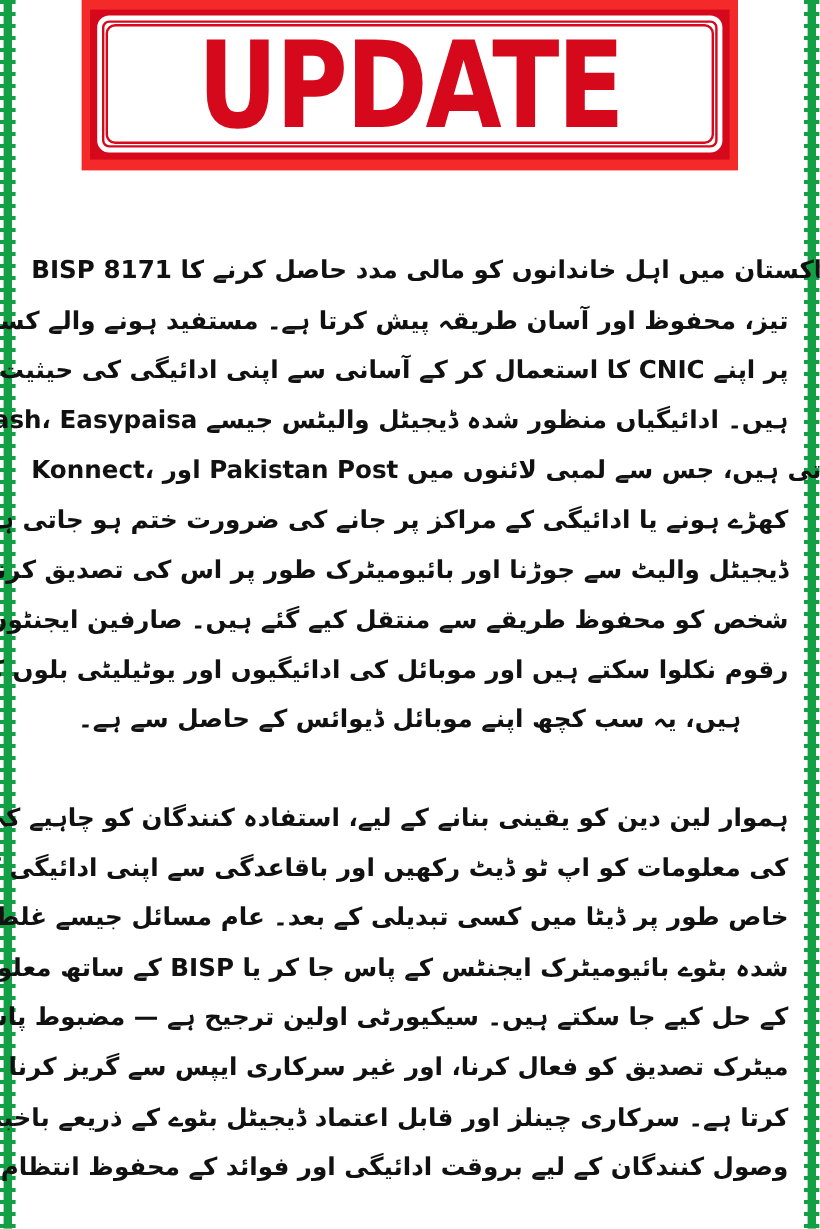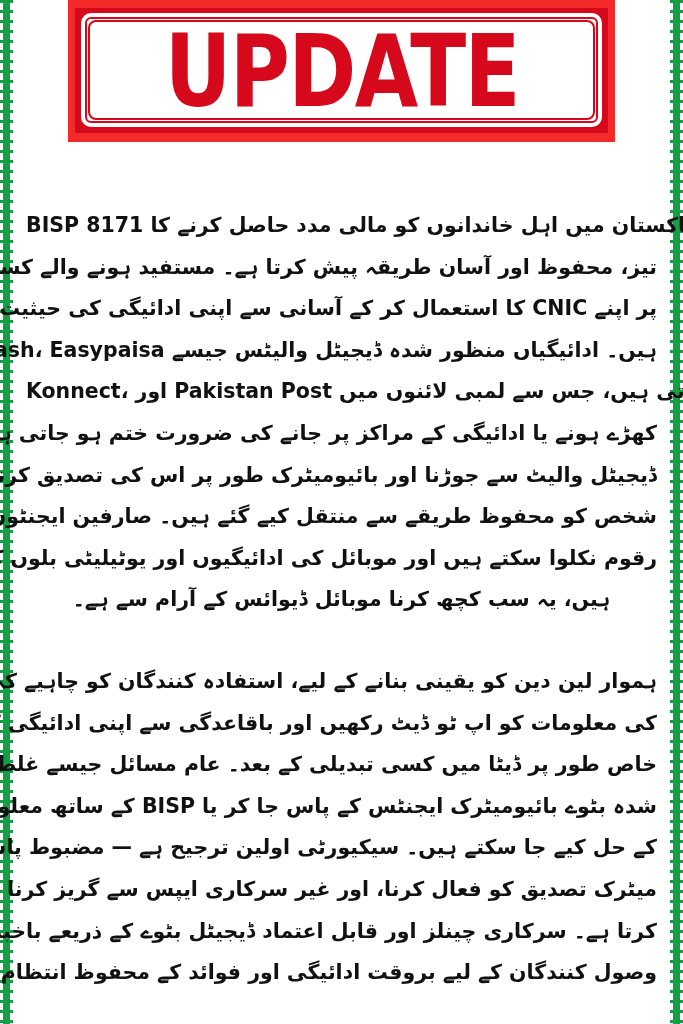--- a/index.html
+++ b/index.html
@@ -151,21 +151,21 @@
   <p class="paragraph">
     <span class="line">BISP 8171 ڈیجیٹل ادائیگی کا نظام پاکستان میں اہل خاندانوں کو مالی مدد حاصل کرنے کا</span>
     <span class="line">تیز، محفوظ اور آسان طریقہ پیش کرتا ہے۔ مستفید ہونے والے کسی بھی وقت سرکاری پورٹل</span>
     <span class="line">پر اپنے CNIC کا استعمال کر کے آسانی سے اپنی ادائیگی کی حیثیت آن لائن چیک کر سکتے</span>
     <span class="line">ہیں۔ ادائیگیاں منظور شدہ ڈیجیٹل والیٹس جیسے HBL، JazzCash، Easypaisa</span>
     <span class="line">Konnect، اور Pakistan Post کے ذریعے کی جاتی ہیں، جس سے لمبی لائنوں میں</span>
     <span class="line">کھڑے ہونے یا ادائیگی کے مراکز پر جانے کی ضرورت ختم ہو جاتی ہے۔ اپنے CNIC کو</span>
     <span class="line">ڈیجیٹل والیٹ سے جوڑنا اور بائیومیٹرک طور پر اس کی تصدیق کرنا یقینی بناتا ہے کہ فنڈز صحیح</span>
     <span class="line">شخص کو محفوظ طریقے سے منتقل کیے گئے ہیں۔ صارفین ایجنٹوں یا اے ٹی ایم سے فوری طور پر</span>
     <span class="line">رقوم نکلوا سکتے ہیں اور موبائل کی ادائیگیوں اور یوٹیلیٹی بلوں کے لیے بھی رقم استعمال کر سکتے</span>
-    <span class="line">ہیں، یہ سب کچھ کرنا موبائل ڈیوائس کے آرام سے ہے۔</span>
+    <span class="line">ہیں، یہ سب کچھ اپنے موبائل ڈیوائس کے حاصل سے ہے۔</span>
   </p>
   <p class="paragraph">
     <span class="line">ہموار لین دین کو یقینی بنانے کے لیے، استفادہ کنندگان کو چاہیے کہ وہ اپنی CNIC اور والیٹ</span>
     <span class="line">کی معلومات کو اپ ٹو ڈیٹ رکھیں اور باقاعدگی سے اپنی ادائیگی کی حیثیت کو دوبارہ چیک کریں،</span>
     <span class="line">خاص طور پر ڈیٹا میں کسی تبدیلی کے بعد۔ عام مسائل جیسے غلط CNIC ان پٹ یا غیر تصدیق</span>
     <span class="line">شدہ بٹوے بائیومیٹرک ایجنٹس کے پاس جا کر یا BISP کے ساتھ معلومات کو اپ ڈیٹ کر</span>
     <span class="line">کے حل کیے جا سکتے ہیں۔ سیکیورٹی اولین ترجیح ہے — مضبوط پاس ورڈز کا استعمال، بائیو</span>
     <span class="line">میٹرک تصدیق کو فعال کرنا، اور غیر سرکاری ایپس سے گریز کرنا صارفین کے فنڈز کی حفاظت</span>
     <span class="line">کرتا ہے۔ سرکاری چینلز اور قابل اعتماد ڈیجیٹل بٹوے کے ذریعے باخبر رہنا تمام BISP</span>
     <span class="line">وصول کنندگان کے لیے بروقت ادائیگی اور فوائد کے محفوظ انتظام کی ضمانت دیتا ہے۔</span>

